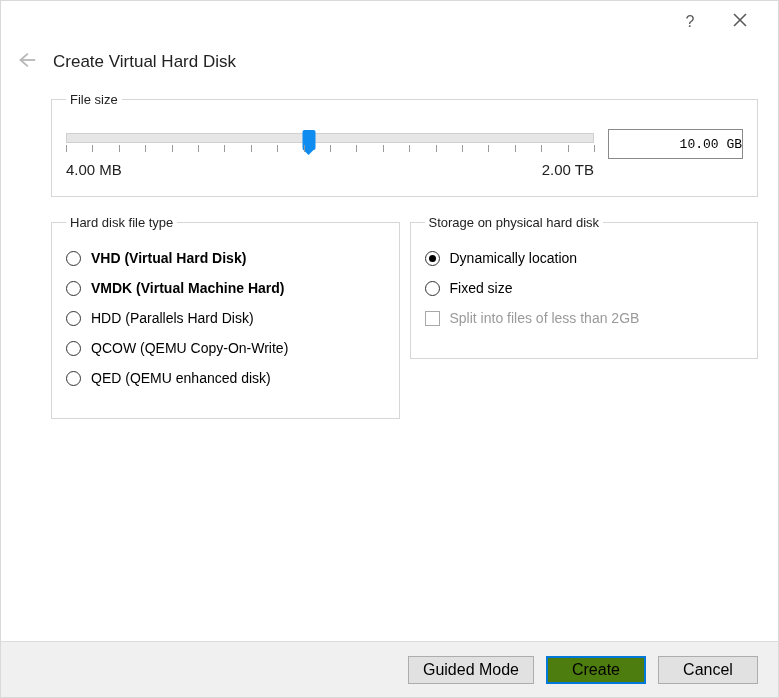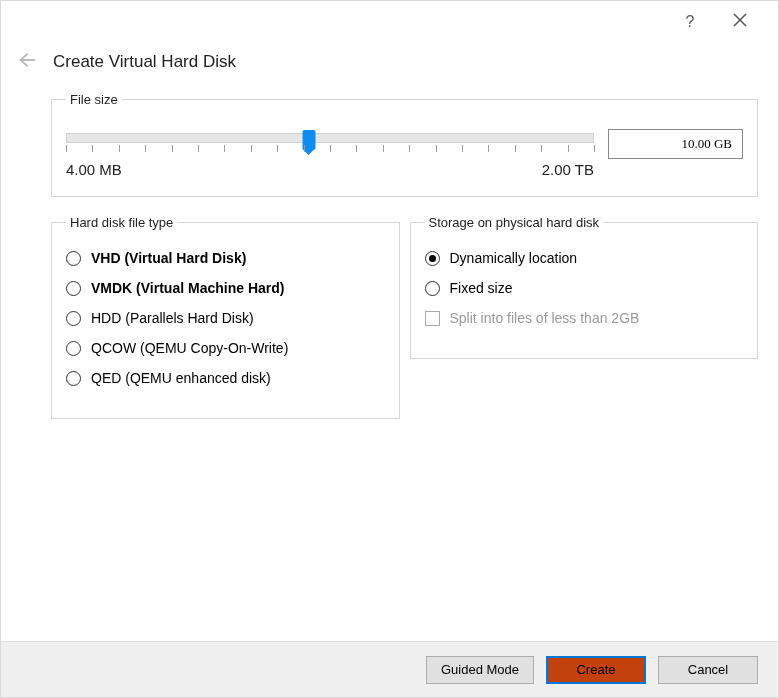--- a/index.html
+++ b/index.html
@@ -128,23 +128,23 @@
     justify-content: space-between;
     font-size: 15px;
     color: #222;
     margin-top: 4px;
   }
   .size-value {
     width: 135px;
     height: 30px;
     border: 1px solid #8a8a8a;
     text-align: right;
-    padding: 0 10px;
+    padding: 0 0;
     font-size: 13px;
-    font-family: Liberation Serif, serif;
+    font-family: Liberation Mono, monospace;
   }
   .two-col {
     display: flex;
     gap: 10px;
     align-items: flex-start;
   }
   .col-left { flex: 1; }
   .col-right { flex: 1; }
   .radio-row, .check-row {
     display: flex;
@@ -182,28 +182,28 @@
     align-items: center;
     justify-content: flex-end;
     gap: 12px;
     padding-right: 20px;
   }
   .btn {
     min-width: 100px;
     height: 28px;
     background: #e1e1e1;
     border: 1px solid #adadad;
-    font-size: 13px;
+    font-size: 16px;
     font-family: inherit;
     cursor: pointer;
     padding: 0 14px;
   }
   .btn.primary {
     border: 2px solid #0078d7;
-    background: #c2410c;
+    background: #4d7c0f;
   }
 </style>
 </head>
 <body>
 
 <div class="window">
 
   <div class="titlebar">
     <span class="glyph">?</span>
     <span class="glyph close-x">

